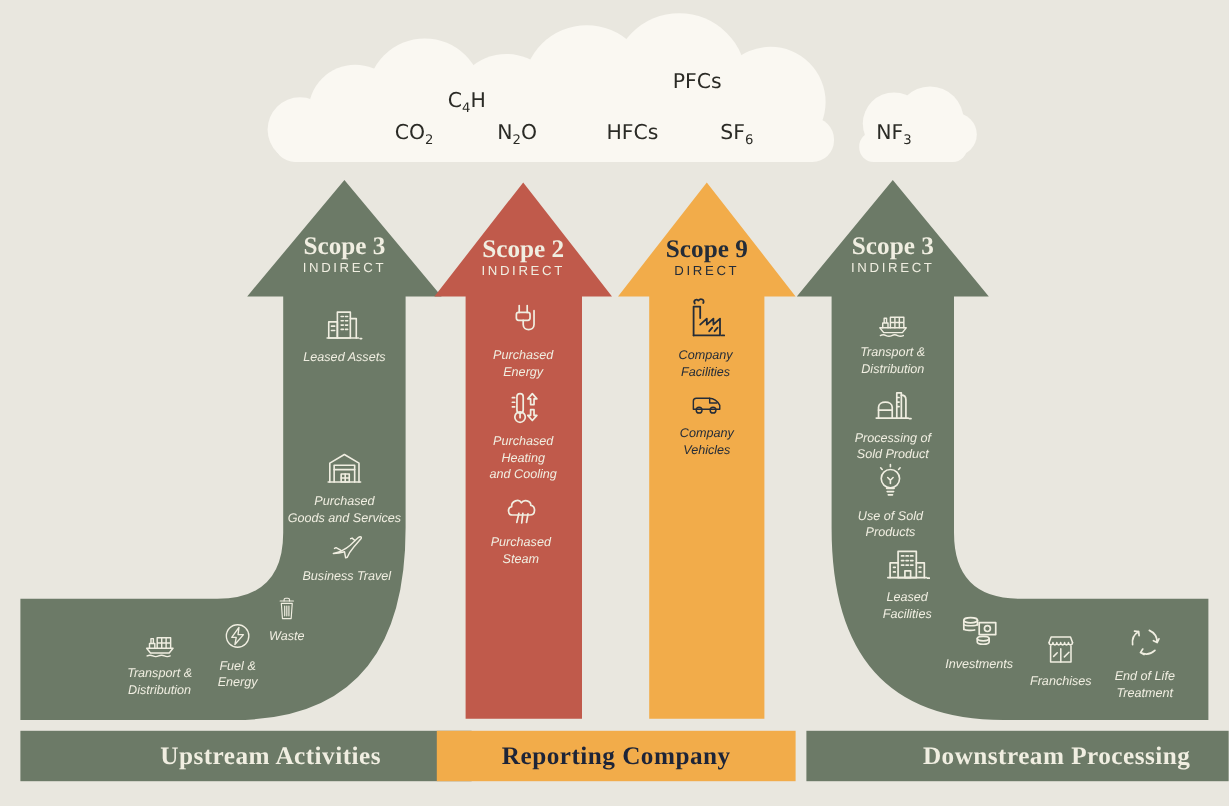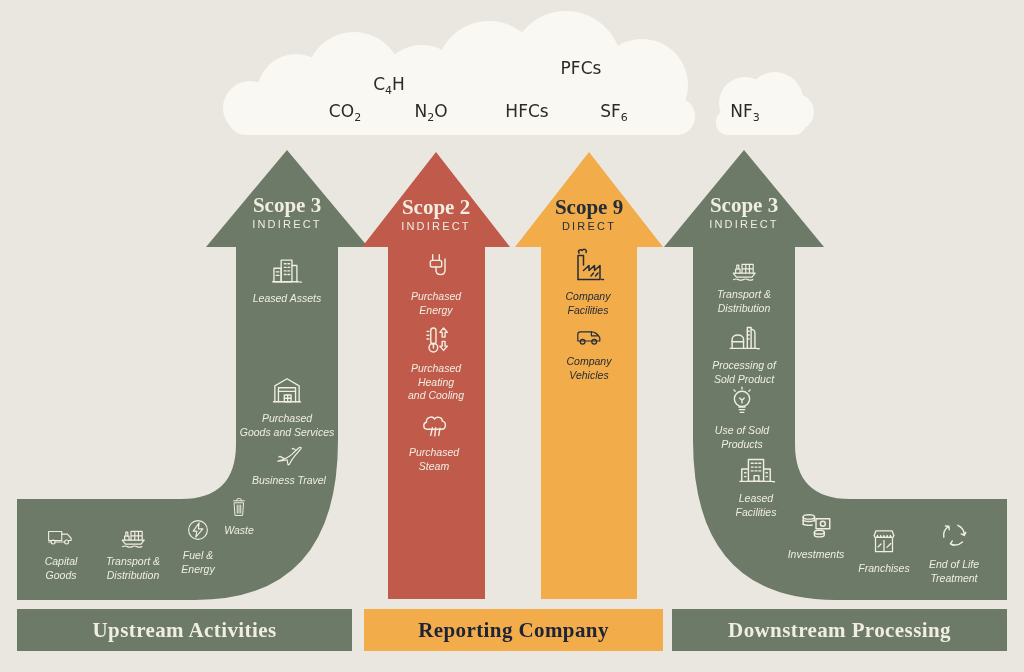--- a/index.html
+++ b/index.html
@@ -23,21 +23,21 @@
   
   .item{position:absolute;transform:translateX(-50%);display:flex;flex-direction:column;
         align-items:center;gap:4px;width:120px;font-style:italic;}
   .item .lbl{font-size:10.5px;line-height:1.3;text-align:center;white-space:pre-line;}
   .icon{display:block;}
   .icon *{fill:none;stroke:currentColor;stroke-width:1.5;stroke-linecap:round;stroke-linejoin:round;}
 
   
   .bar{position:absolute;top:609px;height:42px;display:flex;align-items:center;justify-content:center;
        font-family:"Liberation Serif",serif;font-weight:700;font-size:21px;letter-spacing:.4px;}
-  .bar.green{background:var(--green);color:var(--cream);}
+  .bar.green{background:var(--green);color:var(--cream);padding-left:41px;}
   .bar.yellow{background:var(--yellow);color:var(--navy);}
 </style>
 </head>
 <body>
 
 <div class="stage">
 
   <svg class="bgsvg" width="1024" height="672" viewBox="0 0 1024 672">
 
     <g fill="var(--cloud)">
@@ -251,27 +251,20 @@
     <div class="lbl">Fuel &amp;
 Energy</div>
   </div>
   <div class="item light" style="left:133px;top:519px">
     <svg class="icon" width="44" height="32" viewBox="0 0 40 40">
         <use href="#i-ship"></use>
       </svg>
     <div class="lbl">Transport &amp;
 Distribution</div>
   </div>
-  <div class="item light" style="left:61px;top:521px">
-    <svg class="icon" width="42" height="30" viewBox="0 0 40 40">
-        <use href="#i-truck"></use>
-      </svg>
-    <div class="lbl">Capital
-Goods</div>
-  </div>
 
   <div class="item light" style="left:436px;top:248px">
     <svg class="icon" width="38" height="38" viewBox="0 0 40 40">
         <use href="#i-plug"></use>
       </svg>
     <div class="lbl">Purchased
 Energy</div>
   </div>
   <div class="item light" style="left:436px;top:320px">
     <svg class="icon" width="38" height="38" viewBox="0 0 40 40">

